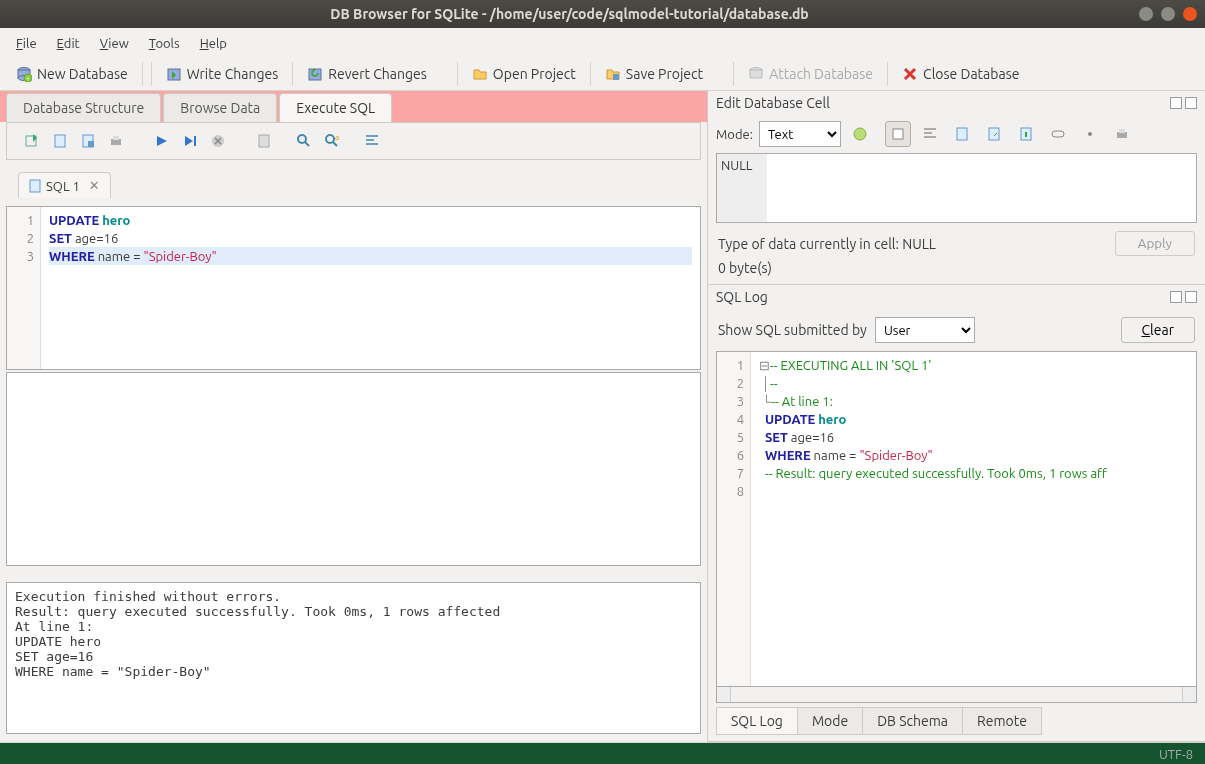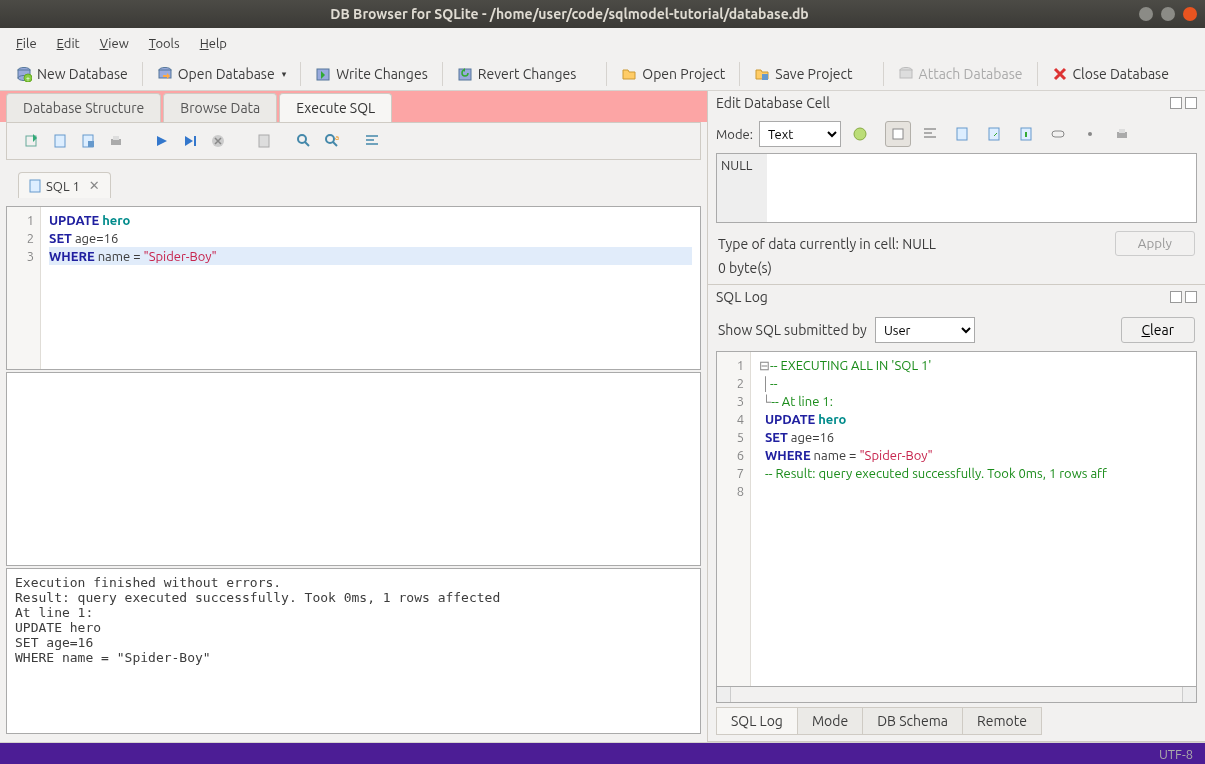--- a/index.html
+++ b/index.html
@@ -48,21 +48,21 @@
 .editor-wrap { margin: 0 6px 0 6px; display: flex; flex-direction: column; flex: 1; min-height: 0; }
 .editor { display: flex; height: 164px; background: #fff; border: 1px solid #aaa; font-family: "DejaVu Sans Mono", Consolas, monospace; font-size: 13px; line-height: 18px; }
 .gutter { width: 34px; background: #f7f6f4; color: #888; text-align: right; padding: 4px 6px 4px 2px; border-right: 1px solid #e0ddd7; }
 .code { padding: 4px 8px; flex: 1; white-space: pre; }
 .kw { color: #2020a0; font-weight: bold; }
 .tbl { color: #008b8b; font-weight: bold; }
 .str { color: #c7254e; }
 .hl { background: #e1ecfa; display: block; }
 
 .results-area { height: 194px; background: #fff; border: 1px solid #aaa; margin-top: 2px; }
-.output-area { flex: 1; background: #fff; border: 1px solid #aaa; margin-top: 2px; padding: 6px 8px; font-family: "DejaVu Sans Mono", Consolas, monospace; font-size: 13px; line-height: 15px; white-space: pre; overflow: auto; }
+.output-area { flex: 1; background: #fff; border: 1px solid #aaa; margin-top: 16px; padding: 6px 8px; font-family: "DejaVu Sans Mono", Consolas, monospace; font-size: 13px; line-height: 15px; white-space: pre; overflow: auto; }
 
 
 .panel { border-bottom: 1px solid #cfcbc4; }
 .panel-title { padding: 4px 8px; font-size: 14px; background: #f2f1f0; display:flex; align-items:center; }
 .panel-title .spacer { flex:1; }
 .tiny-icon { width:12px; height:12px; border:1px solid #999; margin-left:3px; display:inline-block; background:#fff; }
 
 .cell-tb { display: flex; align-items: center; padding: 6px 8px; gap: 6px; background: #f2f1f0; }
 .cell-tb select { height: 26px; width: 82px; background: #fff; border: 1px solid #aaa; font-size: 13px; padding: 0 4px; }
 .cell-tb .sq { width:26px; height:26px; display:flex; align-items:center; justify-content:center; border-radius:3px; }
@@ -89,21 +89,21 @@
 .cmt { color: #1a8c1a; }
 .log-scroll { height:16px; margin:0 8px; border:1px solid #aaa; border-top:none; background:#f2f1f0; display:flex; }
 .log-scroll .thumb-l { width:14px; border-right:1px solid #ccc; background:#eee; }
 .log-scroll .track { flex:1; }
 .log-scroll .thumb-r { width:14px; border-left:1px solid #ccc; background:#eee; }
 
 .bottom-tabs { display:flex; padding:4px 8px 6px 8px; }
 .btab { padding:5px 14px; border:1px solid #cfcbc4; background:#ebeae7; font-size:14px; margin-right:-1px; }
 .btab.active { background:#f7f6f4; }
 
-.statusbar { height:22px; background:#4c1d95; border-top:1px solid #d6d3cf; display:flex; align-items:center; justify-content:flex-end; padding:0 12px; color:#aaa; font-size:13px; }
+.statusbar { height:22px; background:#14532d; border-top:1px solid #d6d3cf; display:flex; align-items:center; justify-content:flex-end; padding:0 12px; color:#aaa; font-size:13px; }
 
 svg { display: block; }
 </style>
 </head>
 <body>
 
 <div class="titlebar">
   <span class="title">DB Browser for SQLite - /home/user/code/sqlmodel-tutorial/database.db</span>
   <span class="circle c-min"></span>
   <span class="circle c-max"></span>
@@ -125,31 +125,20 @@
           <ellipse cx="8" cy="4" rx="6" ry="2.5" fill="#9ad" stroke="#579"></ellipse>
           <rect x="2" y="4" width="12" height="8" fill="#9ad" stroke="#579"></rect>
           <ellipse cx="8" cy="12" rx="6" ry="2.5" fill="#9ad" stroke="#579"></ellipse>
           <circle cx="12" cy="12" r="4" fill="#8c4" stroke="#6a2"></circle>
           <text x="12" y="15" font-size="7" text-anchor="middle" fill="#fff">+</text>
         </svg>
       </span>
     <span>New Database</span>
   </div>
   <div class="sep"></div>
-  <div class="tbtn">
-    <span class="ic">
-        <svg width="16" height="16">
-          <ellipse cx="8" cy="4" rx="6" ry="2.5" fill="#9ad" stroke="#579"></ellipse>
-          <rect x="2" y="4" width="12" height="8" fill="#9ad" stroke="#579"></rect>
-          <path d="M6 9l4 0 0-2 3 3-3 3 0-2-4 0z" fill="#fa4"></path>
-        </svg>
-      </span>
-    <span>Open Database</span>
-    <span style="margin-left:2px;font-size:9px;">▾</span>
-  </div>
   <div class="sep"></div>
   <div class="tbtn">
     <span class="ic">
         <svg width="16" height="16">
           <rect x="2" y="3" width="12" height="11" fill="#9ad" stroke="#579"></rect>
           <path d="M6 5l4 4-4 4z" fill="#3a3"></path>
         </svg>
       </span>
     <span>Write Changes</span>
   </div>

